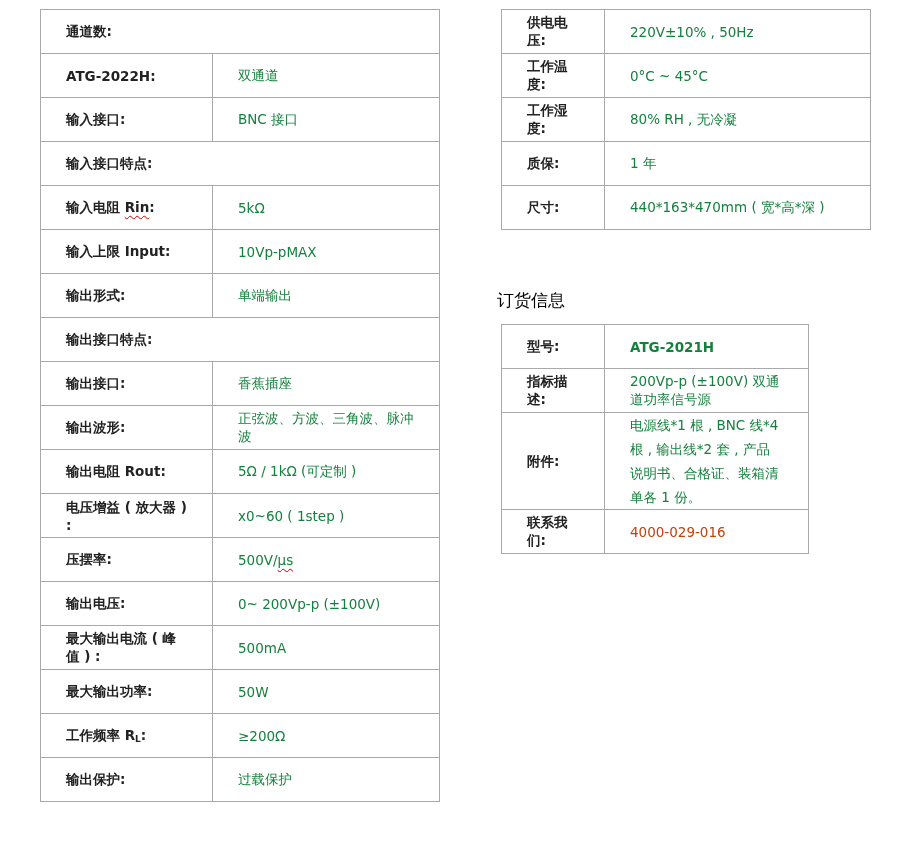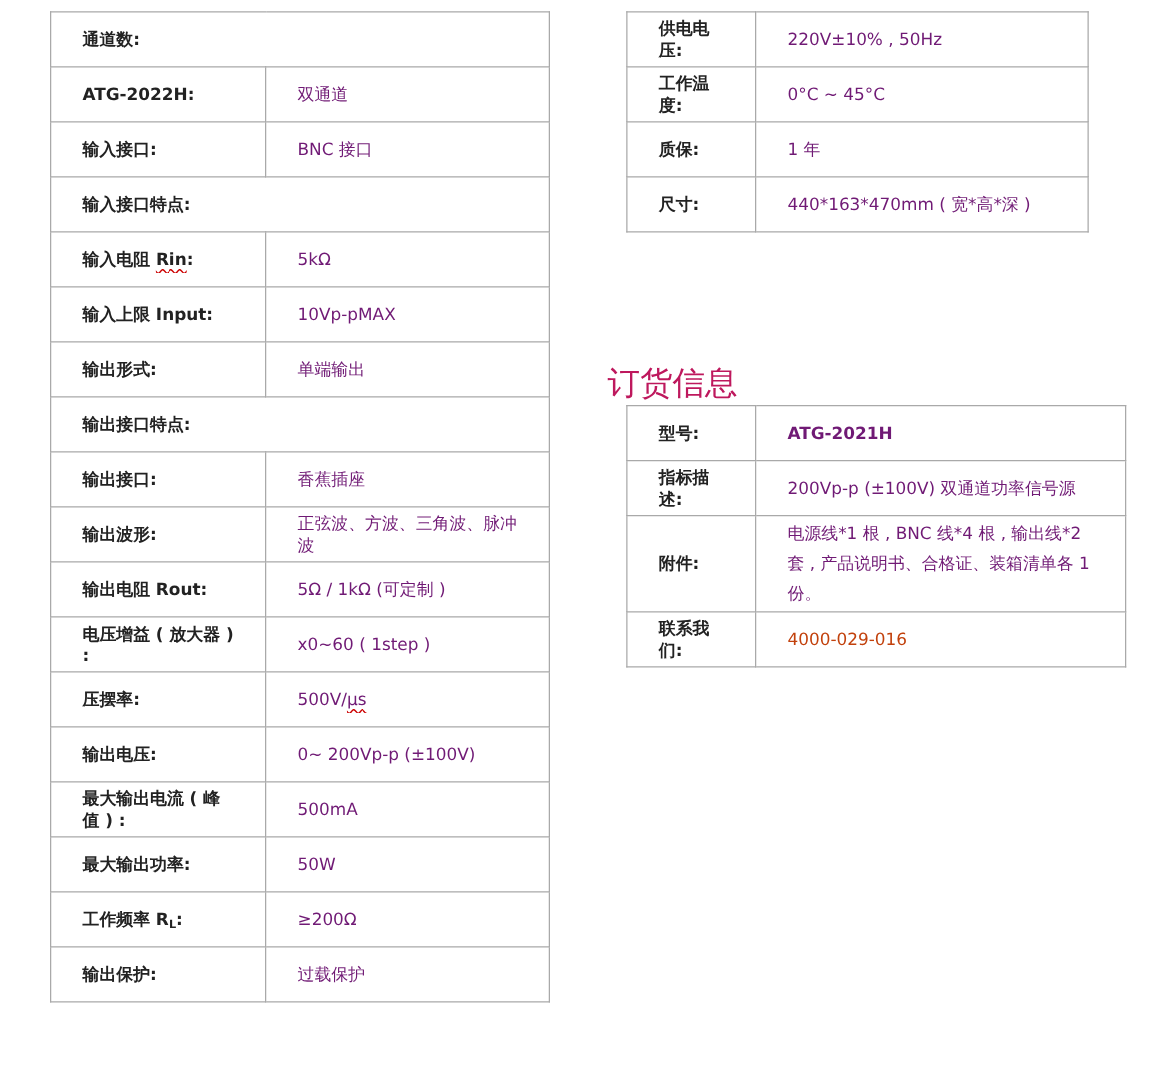--- a/index.html
+++ b/index.html
@@ -1,33 +1,33 @@
 <!DOCTYPE html>
 <html><head>
 <meta charset="utf-8">
 <style>
   html, body { margin:0; padding:0; background:#ffffff; }
   body { width:923px; height:856px; position:relative; overflow:hidden;
          font-family:"DejaVu Sans","Liberation Sans",sans-serif; color:#333333; }
   table { border-collapse:collapse; position:absolute; table-layout:fixed; }
   td { border:1px solid #a9a9a9; font-size:13.5px; padding:0 25px; vertical-align:middle; }
   td.k { font-weight:bold; color:#222222; }
-  td.v { color:#701a75; }
+  td.v { color:#15803d; }
   #left { left:40px; top:9px; width:400px; }
   #left td { height:43px; }
   #left col.c1 { width:172px; }
   #right { left:501px; top:9px; width:370px; }
   #right td { height:43px; }
   #right col.c1 { width:103px; }
-  #order { left:501px; top:324px; width:400px; }
+  #order { left:501px; top:324px; width:308px; }
   #order col.c1 { width:103px; }
   #order td { height:43px; }
   #order td.multi { height:76px; line-height:24px; }
-  h2 { position:absolute; left:486px; top:289px; margin:0; font-size:26px;
-       font-weight:normal; color:#be185d; }
+  h2 { position:absolute; left:497px; top:289px; margin:0; font-size:17px;
+       font-weight:normal; color:#000000; }
   .sub { font-size:9px; vertical-align:-2px; }
   .squig { text-decoration:underline wavy #cc0000; text-decoration-thickness:1px; text-underline-offset:3px; }
   .bold { font-weight:bold; color:#222; }
 </style>
 </head>
 <body>
 
 <table id="left">
   <colgroup>
       <col class="c1">
@@ -114,20 +114,24 @@
   <tbody>
       <tr>
         <td class="k">供电电压:</td>
         <td class="v">220V±10% , 50Hz</td>
       </tr>
   <tr>
         <td class="k">工作温度:</td>
         <td class="v">0°C ~ 45°C</td>
       </tr>
   <tr>
+        <td class="k">工作湿度:</td>
+        <td class="v">80% RH , 无冷凝</td>
+      </tr>
+  <tr>
         <td class="k">质保:</td>
         <td class="v">1 年</td>
       </tr>
   <tr>
         <td class="k">尺寸:</td>
         <td class="v">440*163*470mm ( 宽*高*深 )</td>
       </tr>
 </tbody>
   </table>
 

